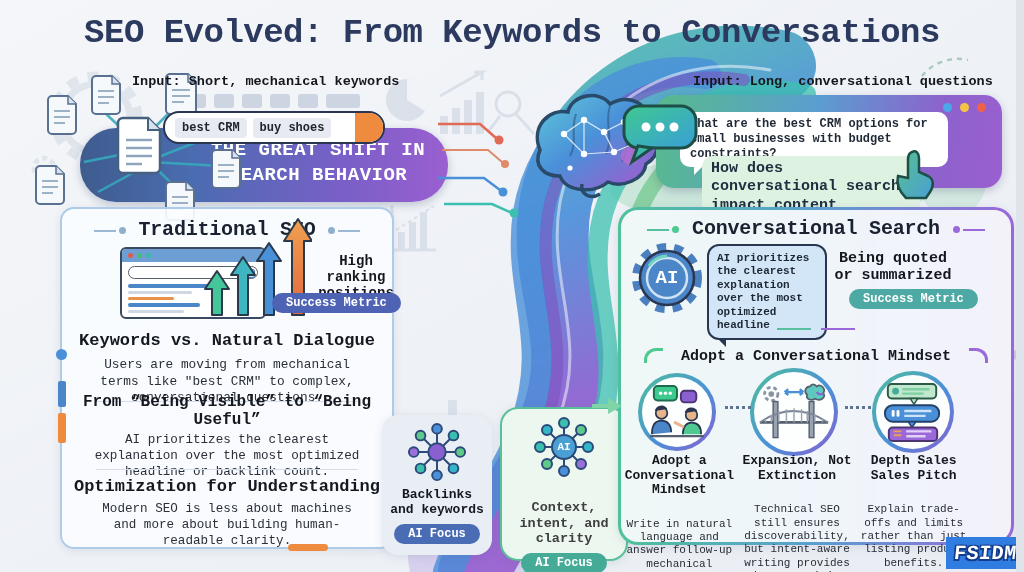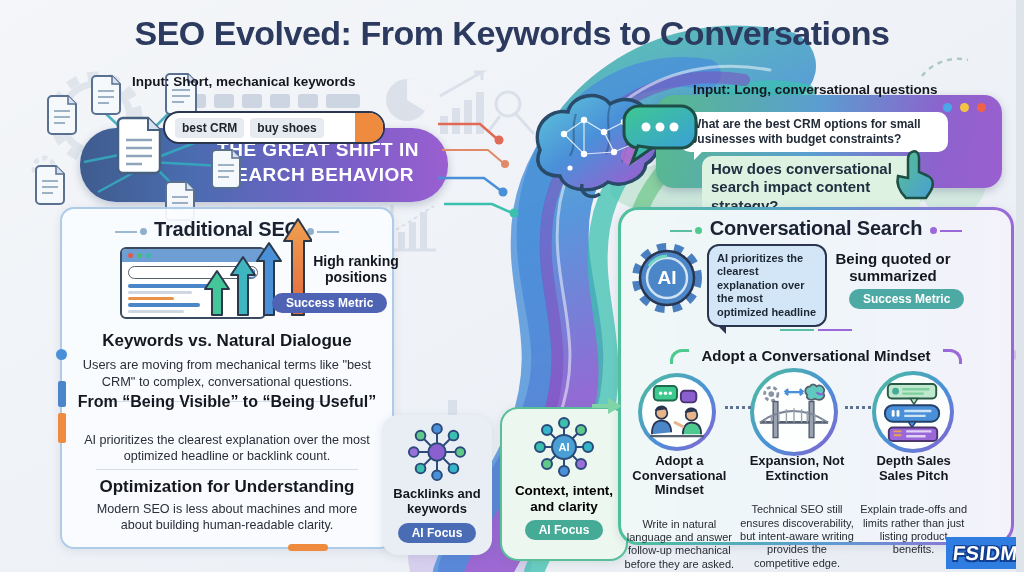--- a/index.html
+++ b/index.html
@@ -1,18 +1,18 @@
 <!DOCTYPE html>
 <html><head>
 <meta charset="utf-8">
 <style>
   html,body{margin:0;padding:0;background:#dfe3ea;}
   .stage{position:relative;width:1016px;height:572px;overflow:hidden;
     background:linear-gradient(150deg,#f4f6f9 0%,#eef1f6 55%,#e9edf3 100%);
-    font-family:Liberation Sans, sans-serif;color:#1c2230;}
+    font-family:Liberation Mono, monospace;color:#1c2230;}
   .abs{position:absolute;}
   .ctr{text-align:center;}
   .pill{display:inline-block;border-radius:999px;color:#fff;font-weight:700;
     font-size:12px;padding:4px 14px;line-height:1;white-space:nowrap;}
   .panel-title{font-size:20px;font-weight:800;color:#1a2130;letter-spacing:-.2px;}
   .conn-line{display:inline-block;height:2px;width:22px;background:#9db8d2;vertical-align:middle;}
   .conn-dot{display:inline-block;width:7px;height:7px;border-radius:50%;background:#8fb0cc;vertical-align:middle;margin:0 3px;}
   .h-sec{font-weight:800;color:#15181f;}
   .b-sec{font-weight:500;color:#2a2f38;}
   .bubble1:after{content:"";position:absolute;left:14px;bottom:-8px;border:8px solid transparent;
@@ -209,21 +209,21 @@
         </linearGradient>
       </defs>
     <circle cx="12" cy="54" r="9" fill="#b06fd0" opacity="0.85"></circle>
     <rect x="6" y="4" width="72" height="42" rx="15" fill="url(#sb1)" stroke="#1d4f46" stroke-width="3"></rect>
     <path d="M20 44 L14 60 L34 46 Z" fill="url(#sb1)" stroke="#1d4f46" stroke-width="3"></path>
     <circle cx="28" cy="25" r="4.5" fill="#fff"></circle>
       <circle cx="42" cy="25" r="4.5" fill="#fff"></circle>
       <circle cx="56" cy="25" r="4.5" fill="#fff"></circle>
   </svg>
 
-  <div class="abs" style="left:693px;top:82px;z-index:5;font-size:13.5px;font-weight:700;color:#14171e;">Input: Long, conversational questions</div>
+  <div class="abs" style="left:693px;top:74px;z-index:5;font-size:13.5px;font-weight:700;color:#14171e;">Input: Long, conversational questions</div>
 
   <div class="abs" style="left:656px;top:95px;width:346px;height:93px;z-index:3;border-radius:18px;
        background:linear-gradient(100deg,#58ba8c 0%,#5a9ed0 45%,#8d62cc 80%,#9a5fd0 100%);box-shadow:0 3px 8px rgba(60,60,110,.25);">
     <div class="abs" style="right:16px;top:8px;display:flex;gap:8px;">
       <div style="width:9px;height:9px;border-radius:50%;background:#4aa8e8;"></div>
       <div style="width:9px;height:9px;border-radius:50%;background:#f5c542;"></div>
       <div style="width:9px;height:9px;border-radius:50%;background:#f0614a;"></div>
     </div>
     <div class="bubble1 abs" style="left:24px;top:17px;width:248px;background:#ffffff;border-radius:10px;padding:5px 10px;
          font-size:12px;font-weight:700;color:#1f2835;line-height:1.25;">What are the best CRM options for small businesses with budget constraints?</div>
@@ -333,21 +333,21 @@
             <circle cx="49" cy="49" r="5" fill="#9a6fd8"></circle>
           <circle cx="32" cy="56" r="5" fill="#4a90d9"></circle>
             <circle cx="15" cy="49" r="5" fill="#5fc98a"></circle>
           <circle cx="8" cy="32" r="5" fill="#3bbfae"></circle>
             <circle cx="15" cy="15" r="5" fill="#35b5c8"></circle>
           <circle cx="32" cy="32" r="12" fill="#4a9fd4"></circle>
         </g>
       </svg>
       <span class="abs" style="left:0;top:0;width:64px;height:64px;display:flex;align-items:center;justify-content:center;color:#fff;font-size:11px;font-weight:800;">AI</span>
     </div>
-    <div style="font-size:13.5px;font-weight:800;line-height:1.15;color:#000000;padding:0 6px;">Context, intent, and clarity</div>
+    <div style="font-size:13.5px;font-weight:800;line-height:1.15;color:#404040;padding:0 6px;margin-top:16px;">Context, intent, and clarity</div>
     <span class="pill" style="margin-top:6px;background:#45ab96;">AI Focus</span>
   </div>
 
   <div class="abs" style="left:618px;top:207px;width:396px;height:338px;z-index:4;border-radius:20px;padding:0;
        background:linear-gradient(90deg,#4ec19a 0%,#5a9ed0 50%,#9a68d8 100%);box-shadow:0 2px 10px rgba(90,90,140,.15);">
     <div style="position:absolute;inset:3px;border-radius:17px;background:rgba(248,250,252,.95);">
 
       <div class="ctr" style="margin-top:7px;">
         <span class="conn-line" style="background:#58bfa0;"></span><span class="conn-dot" style="background:#4ec98f;"></span>
         <span class="panel-title">Conversational Search</span>

